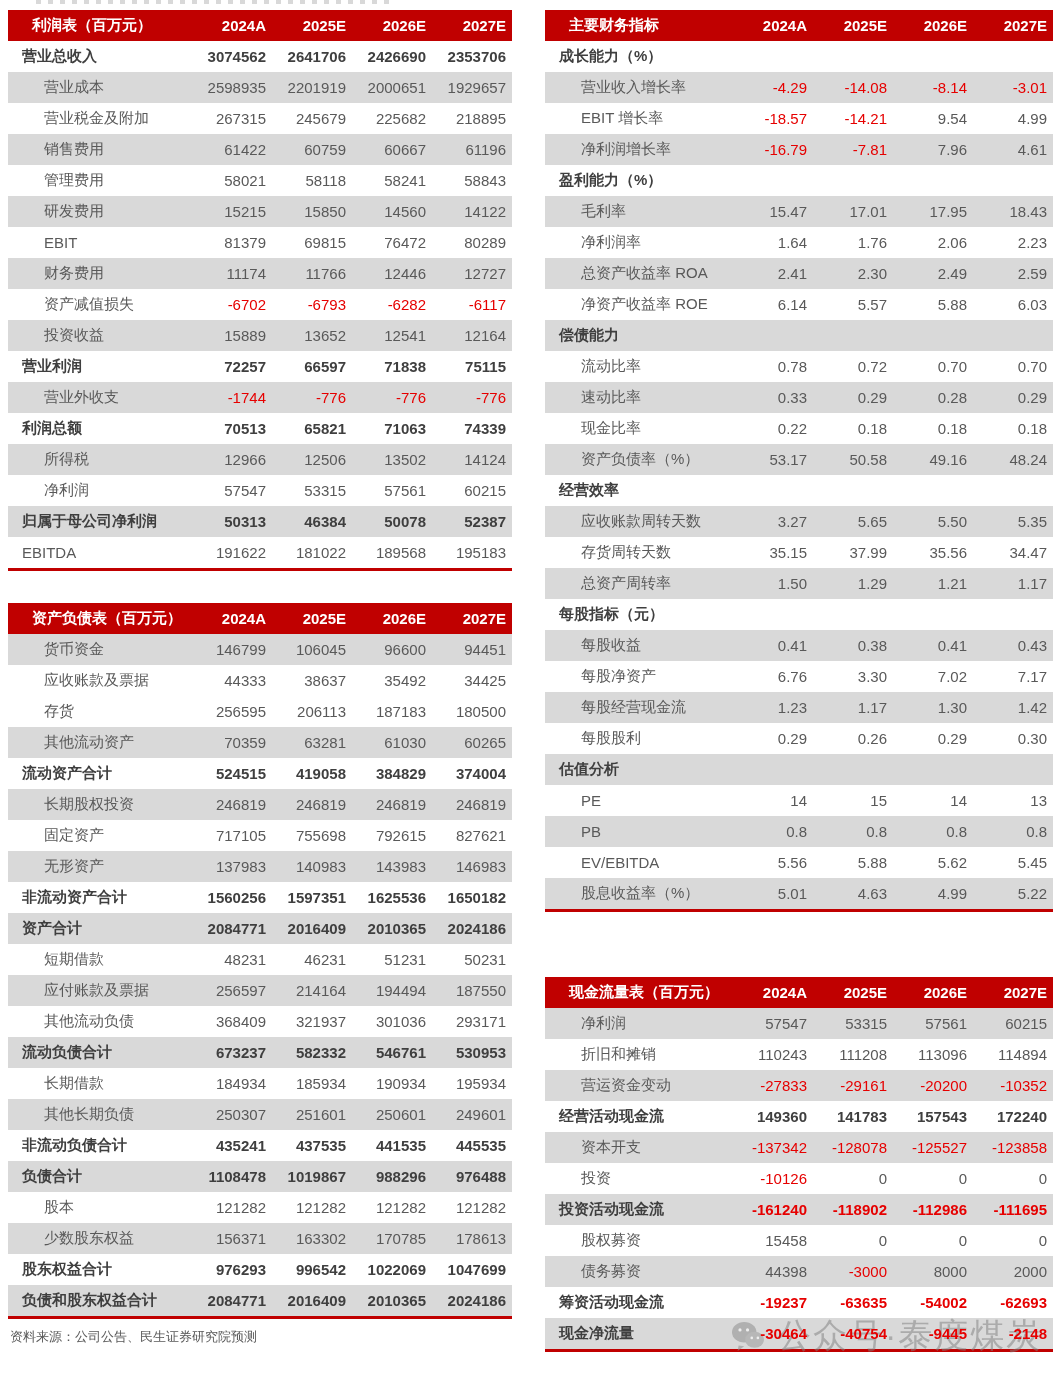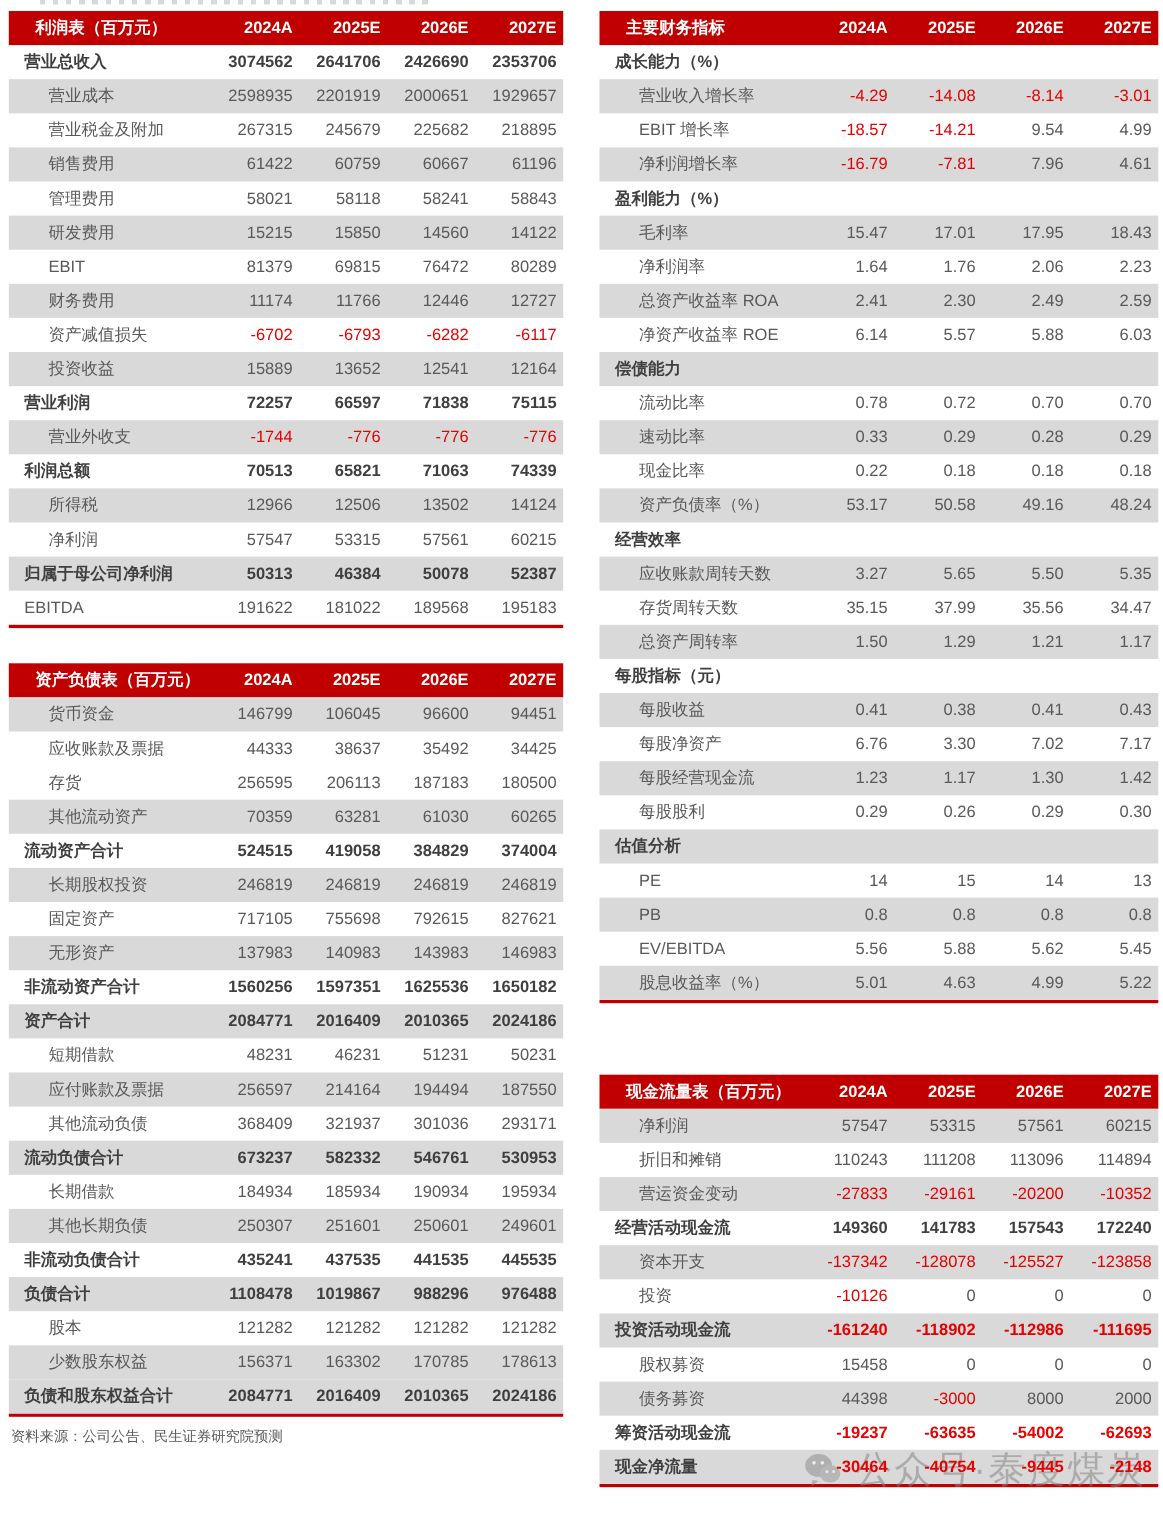--- a/index.html
+++ b/index.html
@@ -331,20 +331,27 @@
           <div class="val cell">121282</div>
           <div class="val cell">121282</div>
         </div>
         <div class="trow gray">
           <div class="lab cell ind">少数股东权益</div>
           <div class="val cell">156371</div>
           <div class="val cell">163302</div>
           <div class="val cell">170785</div>
           <div class="val cell">178613</div>
         </div>
+        <div class="trow">
+          <div class="lab cell b">股东权益合计</div>
+          <div class="val cell b">976293</div>
+          <div class="val cell b">996542</div>
+          <div class="val cell b">1022069</div>
+          <div class="val cell b">1047699</div>
+        </div>
         <div class="trow gray">
           <div class="lab cell b">负债和股东权益合计</div>
           <div class="val cell b">2084771</div>
           <div class="val cell b">2016409</div>
           <div class="val cell b">2010365</div>
           <div class="val cell b">2024186</div>
         </div>
       </section>
     <div class="redline"></div>
     <div class="source">资料来源：公司公告、民生证券研究院预测</div>

